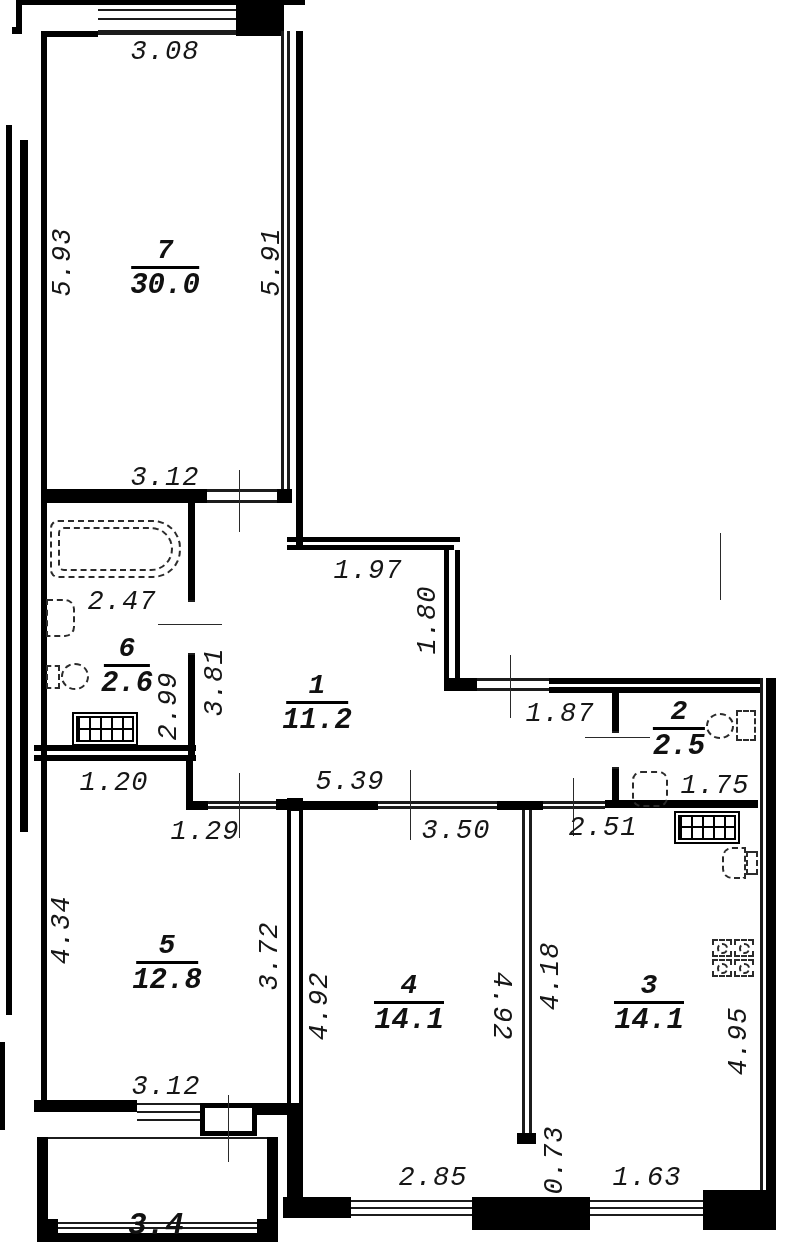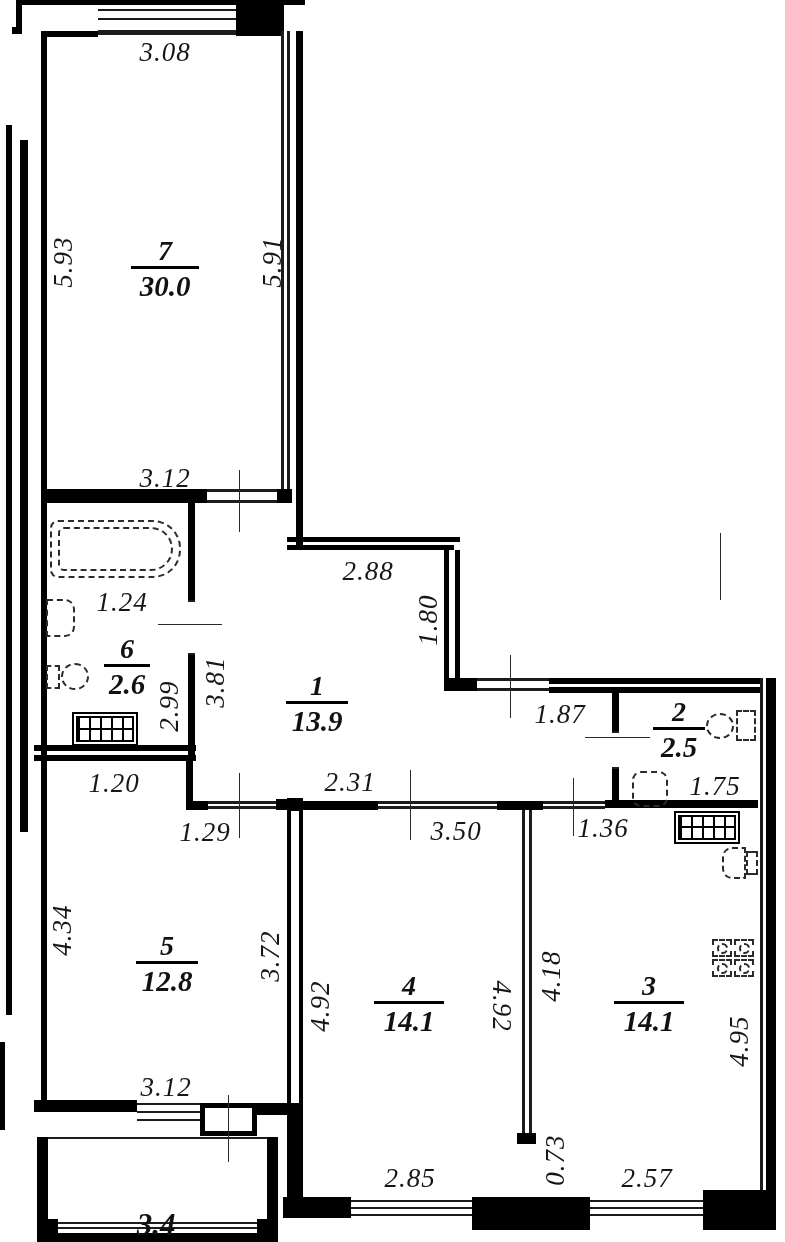--- a/index.html
+++ b/index.html
@@ -1,17 +1,17 @@
 <!DOCTYPE html>
 <html><head>
 <meta charset="utf-8">
 <style>
   html,body{margin:0;padding:0;background:#fff;}
   .plan{position:relative;width:785px;height:1242px;background:#ffffff;overflow:hidden;
-        font-family:Liberation Serif, serif;font-style:italic;color:#111;}
+        font-family:Liberation Mono, monospace;font-style:italic;color:#111;}
   .w{position:absolute;background:#000;}
   .tl{position:absolute;background:#1c1c1c;}
   .ext{position:absolute;background:#2a2a2a;}
   .dim{position:absolute;font-size:27px;font-style:italic;color:#161616;white-space:nowrap;
        transform:translate(-50%,-50%);letter-spacing:1px;}
   .dim.v{transform:translate(-50%,-50%) rotate(-90deg);}
   .dim.vcw{transform:translate(-50%,-50%) rotate(90deg);}
   .room{position:absolute;transform:translateX(-50%);text-align:center;}
   .rnum{font-weight:bold;font-size:28px;line-height:28px;font-style:italic;}
   .rrule{height:3px;background:#000;margin:1px auto 2px auto;}
@@ -169,57 +169,57 @@
       </div>
     <div class="burner">
         <span></span>
       </div>
   </div>
 
   <div class="dim" style="left:165px;top:52px">3.08</div>
   <div class="dim v" style="left:63px;top:262px">5.93</div>
   <div class="dim v" style="left:272px;top:262px">5.91</div>
   <div class="dim" style="left:165px;top:478px">3.12</div>
-  <div class="dim" style="left:122px;top:602px">1.24</div>
+  <div class="dim" style="left:122px;top:602px">2.47</div>
   <div class="dim v" style="left:169px;top:706px">2.99</div>
   <div class="dim v" style="left:215px;top:682px">3.81</div>
-  <div class="dim" style="left:368px;top:571px">2.88</div>
+  <div class="dim" style="left:368px;top:571px">1.97</div>
   <div class="dim v" style="left:428px;top:620px">1.80</div>
   <div class="dim" style="left:560px;top:714px">1.87</div>
-  <div class="dim" style="left:350px;top:782px">2.31</div>
+  <div class="dim" style="left:350px;top:782px">5.39</div>
   <div class="dim" style="left:715px;top:786px">1.75</div>
   <div class="dim" style="left:114px;top:783px">1.20</div>
   <div class="dim" style="left:205px;top:832px">1.29</div>
   <div class="dim" style="left:456px;top:831px">3.50</div>
-  <div class="dim" style="left:603px;top:828px">1.36</div>
+  <div class="dim" style="left:603px;top:828px">2.51</div>
   <div class="dim v" style="left:62px;top:930px">4.34</div>
   <div class="dim v" style="left:270px;top:956px">3.72</div>
   <div class="dim v" style="left:320px;top:1006px">4.92</div>
   <div class="dim vcw" style="left:501px;top:1006px">4.92</div>
   <div class="dim v" style="left:551px;top:976px">4.18</div>
   <div class="dim v" style="left:739px;top:1041px">4.95</div>
   <div class="dim" style="left:166px;top:1087px">3.12</div>
-  <div class="dim" style="left:410px;top:1178px">2.85</div>
+  <div class="dim" style="left:433px;top:1178px">2.85</div>
   <div class="dim v" style="left:555px;top:1160px">0.73</div>
-  <div class="dim" style="left:647px;top:1178px">2.57</div>
+  <div class="dim" style="left:647px;top:1178px">1.63</div>
 
   <div class="room" style="left:165px;top:237px">
     <div class="rnum">7</div>
     <div class="rrule" style="width:68px"></div>
     <div class="rarea">30.0</div>
   </div>
   <div class="room" style="left:127px;top:635px">
     <div class="rnum">6</div>
     <div class="rrule" style="width:46px"></div>
     <div class="rarea">2.6</div>
   </div>
   <div class="room" style="left:317px;top:672px">
     <div class="rnum">1</div>
     <div class="rrule" style="width:62px"></div>
-    <div class="rarea">13.9</div>
+    <div class="rarea">11.2</div>
   </div>
   <div class="room" style="left:679px;top:698px">
     <div class="rnum">2</div>
     <div class="rrule" style="width:52px"></div>
     <div class="rarea">2.5</div>
   </div>
   <div class="room" style="left:167px;top:932px">
     <div class="rnum">5</div>
     <div class="rrule" style="width:62px"></div>
     <div class="rarea">12.8</div>

